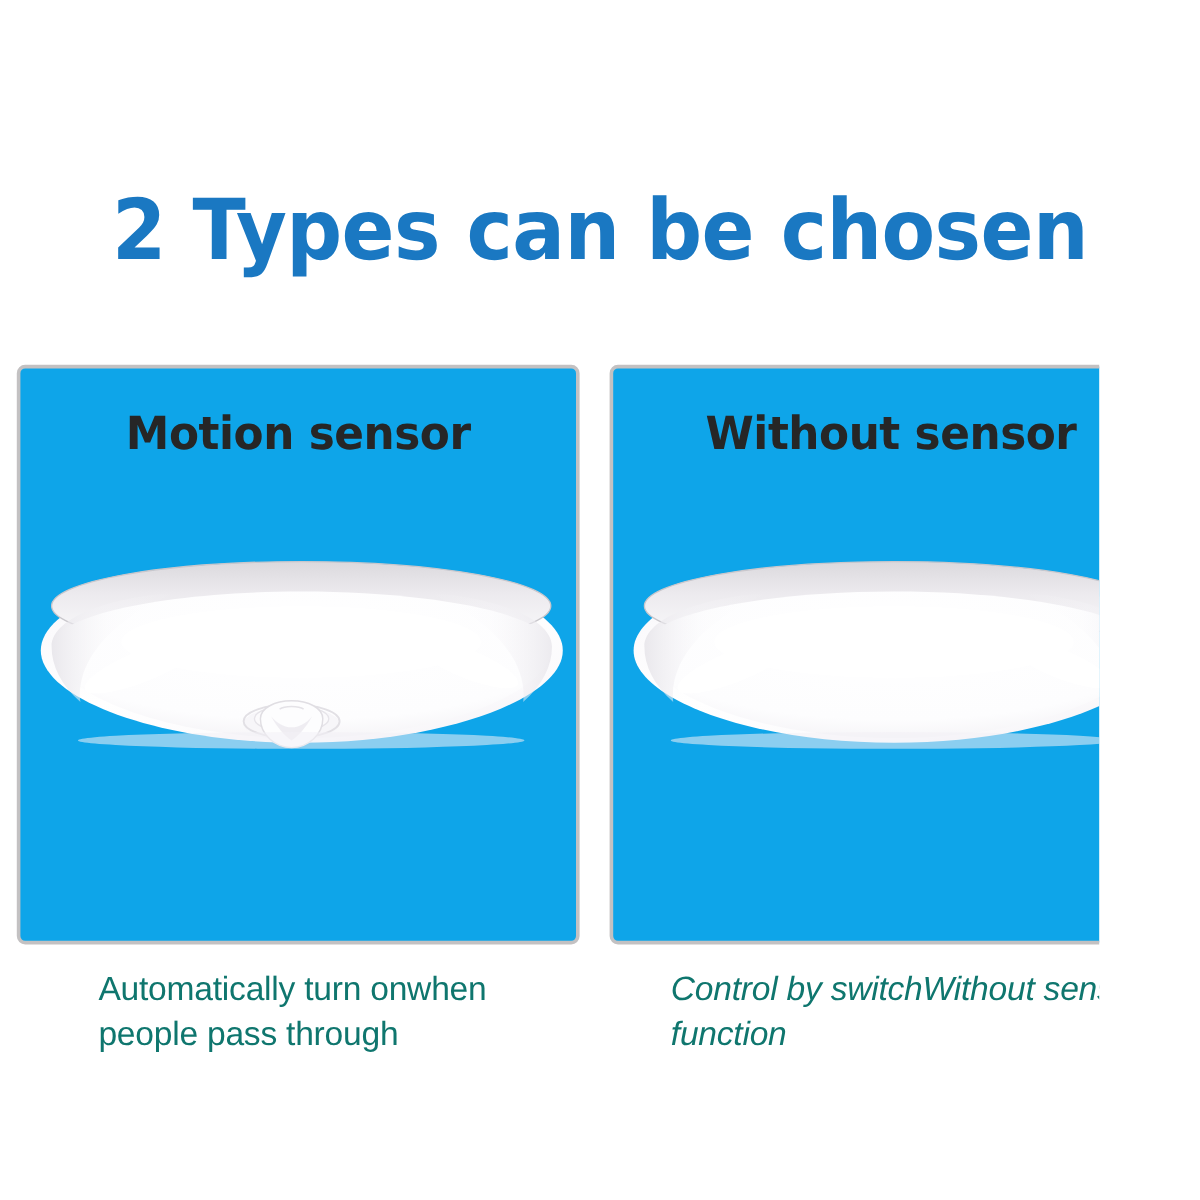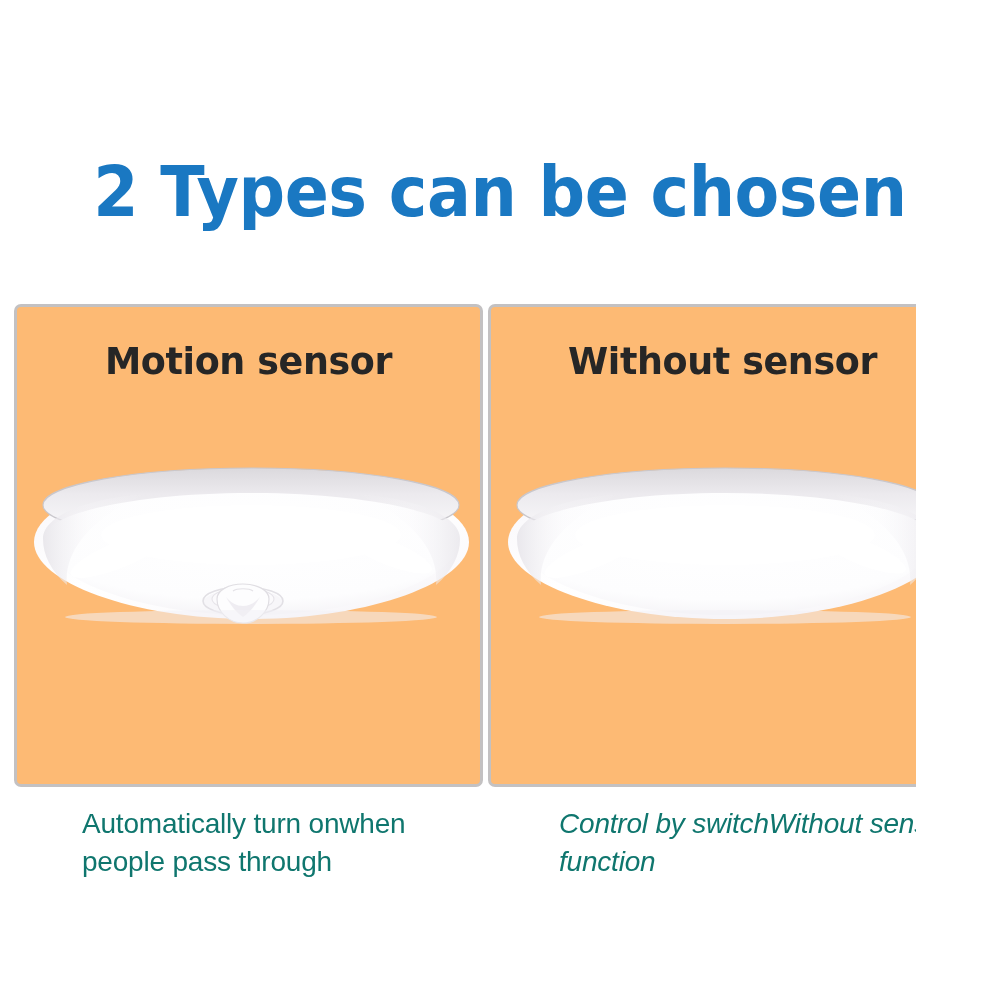--- a/index.html
+++ b/index.html
@@ -35,25 +35,25 @@
   }
 
   
   .card {
     position: absolute;
     top: 304px;
     width: 469px;
     height: 483px;
     border: 3px solid #c3c1c2;
     border-radius: 7px;
-    background: #fdba74;
+    background: #0ea5e9;
     box-sizing: border-box;
   }
   #card-left  { left: 14px; }
-  #card-right { left: 488px; }
+  #card-right { left: 508px; }
 
   .card-title {
     position: absolute;
     top: 30px;
     left: 0;
     width: 100%;
     text-align: center;
     font-family: "DejaVu Sans", sans-serif;
     font-weight: 700;
     font-size: 38px;

